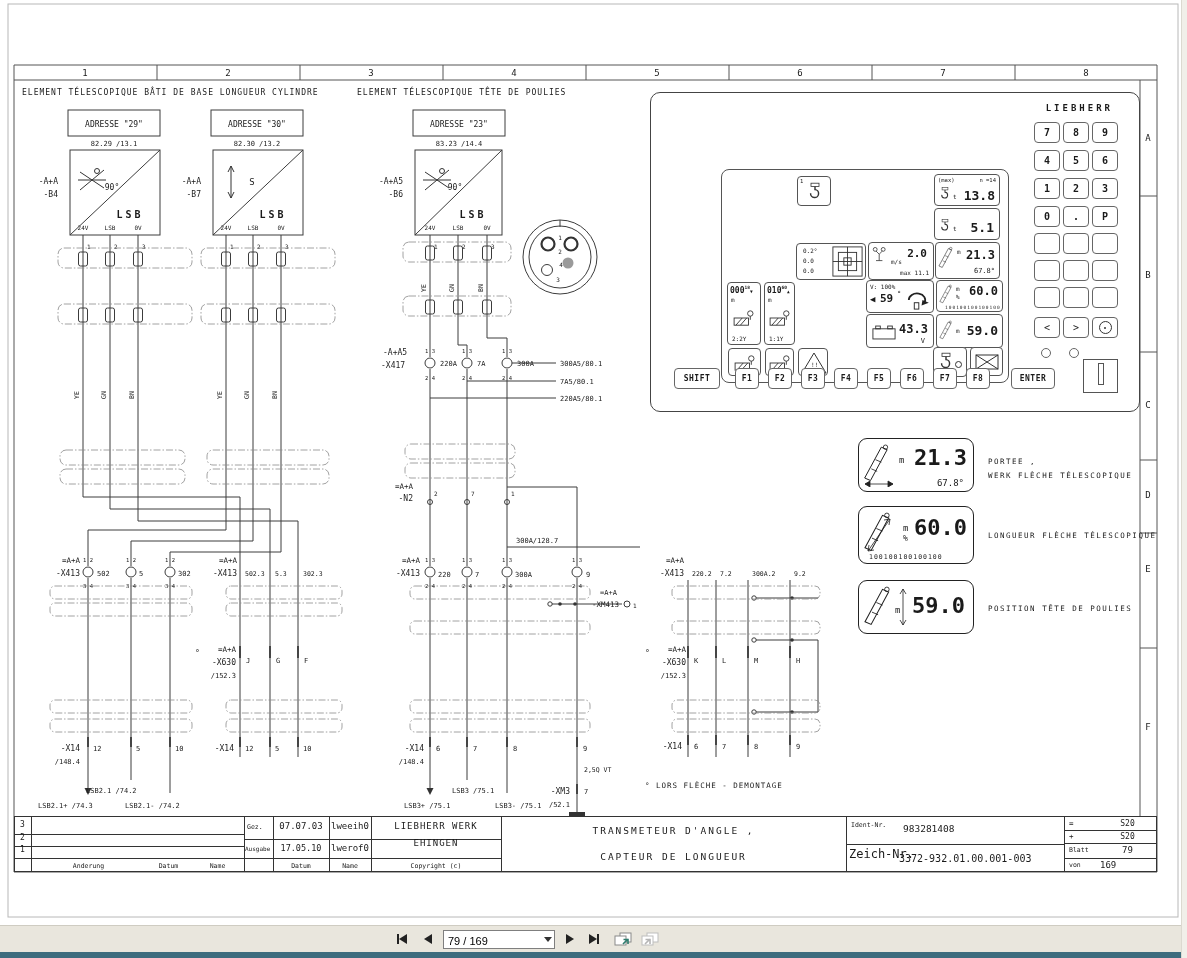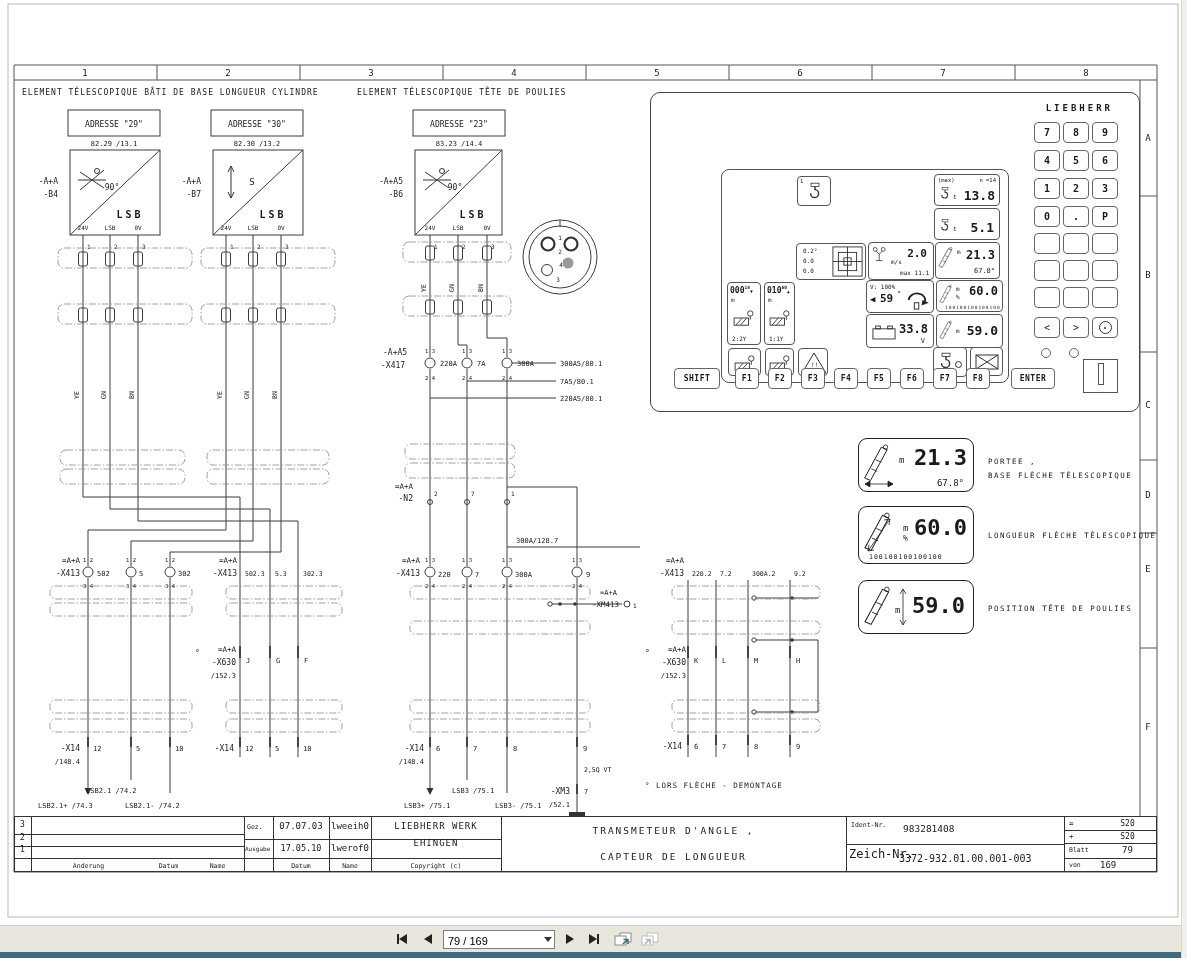--- a/index.html
+++ b/index.html
@@ -523,21 +523,21 @@
           </svg>
       <span class="tt" style="left:19px;top:4px;font-size:6px;">m</span>
       <span class="tt" style="left:19px;top:12px;font-size:6px;">%</span>
       <span class="bigv" style="right:4px;top:3px;font-size:12px;">60.0</span>
       <span class="tt" style="left:8px;bottom:1px;font-size:4.5px;letter-spacing:1px;">100100100100100</span>
     </div>
     <div class="cell" style="left:144px;top:144px;width:68px;height:34px;">
       <svg width="24" height="15" style="position:absolute;left:5px;top:10px">
             <use href="#sym-batt"></use>
           </svg>
-      <span class="bigv" style="right:5px;top:7px;font-size:12px;">33.8</span>
+      <span class="bigv" style="right:5px;top:7px;font-size:12px;">43.3</span>
       <span class="tt" style="right:8px;bottom:2px;font-size:7px;">V</span>
     </div>
     <div class="cell" style="left:214px;top:144px;width:67px;height:34px;">
       <svg width="15" height="20" style="position:absolute;left:2px;top:5px">
             <use href="#sym-boom"></use>
           </svg>
       <span class="tt" style="left:19px;top:12px;font-size:6px;">m</span>
       <span class="bigv" style="right:4px;top:8px;font-size:13px;">59.0</span>
     </div>
     <div class="cell" style="left:6px;top:178px;width:33px;height:28px;">
@@ -623,21 +623,21 @@
   <div class="ibox" style="left:858px;top:438px;width:116px;height:54px;">
     <svg width="32" height="44" style="position:absolute;left:4px;top:4px">
       <use href="#sym-boom" width="30" height="40"></use>
       <path d="M2 41 H30 M2 41 l5 -3 v6 z M30 41 l-5 -3 v6 z" stroke="#222" fill="#222" stroke-width=".8"></path>
     </svg>
     <span class="tt" style="left:40px;top:16px;font-size:9px;">m</span>
     <span class="bigv" style="right:6px;top:6px;font-size:22px;">21.3</span>
     <span class="tt" style="right:9px;bottom:3px;font-size:9px;">67.8°</span>
   </div>
   <div class="ilabel" style="left:988px;top:457px;">PORTEE ,</div>
-  <div class="ilabel" style="left:988px;top:471px;">BASE FLÈCHE TÉLESCOPIQUE</div>
+  <div class="ilabel" style="left:988px;top:471px;">WERK FLÈCHE TÉLESCOPIQUE</div>
 
   <div class="ibox" style="left:858px;top:506px;width:116px;height:58px;">
     <svg width="34" height="46" style="position:absolute;left:4px;top:4px">
       <use href="#sym-boom" width="32" height="42"></use>
       <path d="M5 40 L27 8 M5 40 l1 -6 m-1 6 l6 -1 M27 8 l-6 1 m6 -1 l-1 6" stroke="#222" fill="none" stroke-width=".8"></path>
     </svg>
     <span class="tt" style="left:44px;top:16px;font-size:9px;">m</span>
     <span class="tt" style="left:44px;top:27px;font-size:8px;">%</span>
     <span class="bigv" style="right:6px;top:8px;font-size:22px;">60.0</span>
     <span class="tt" style="left:10px;bottom:2px;font-size:6.5px;letter-spacing:1px;">100100100100100</span>

